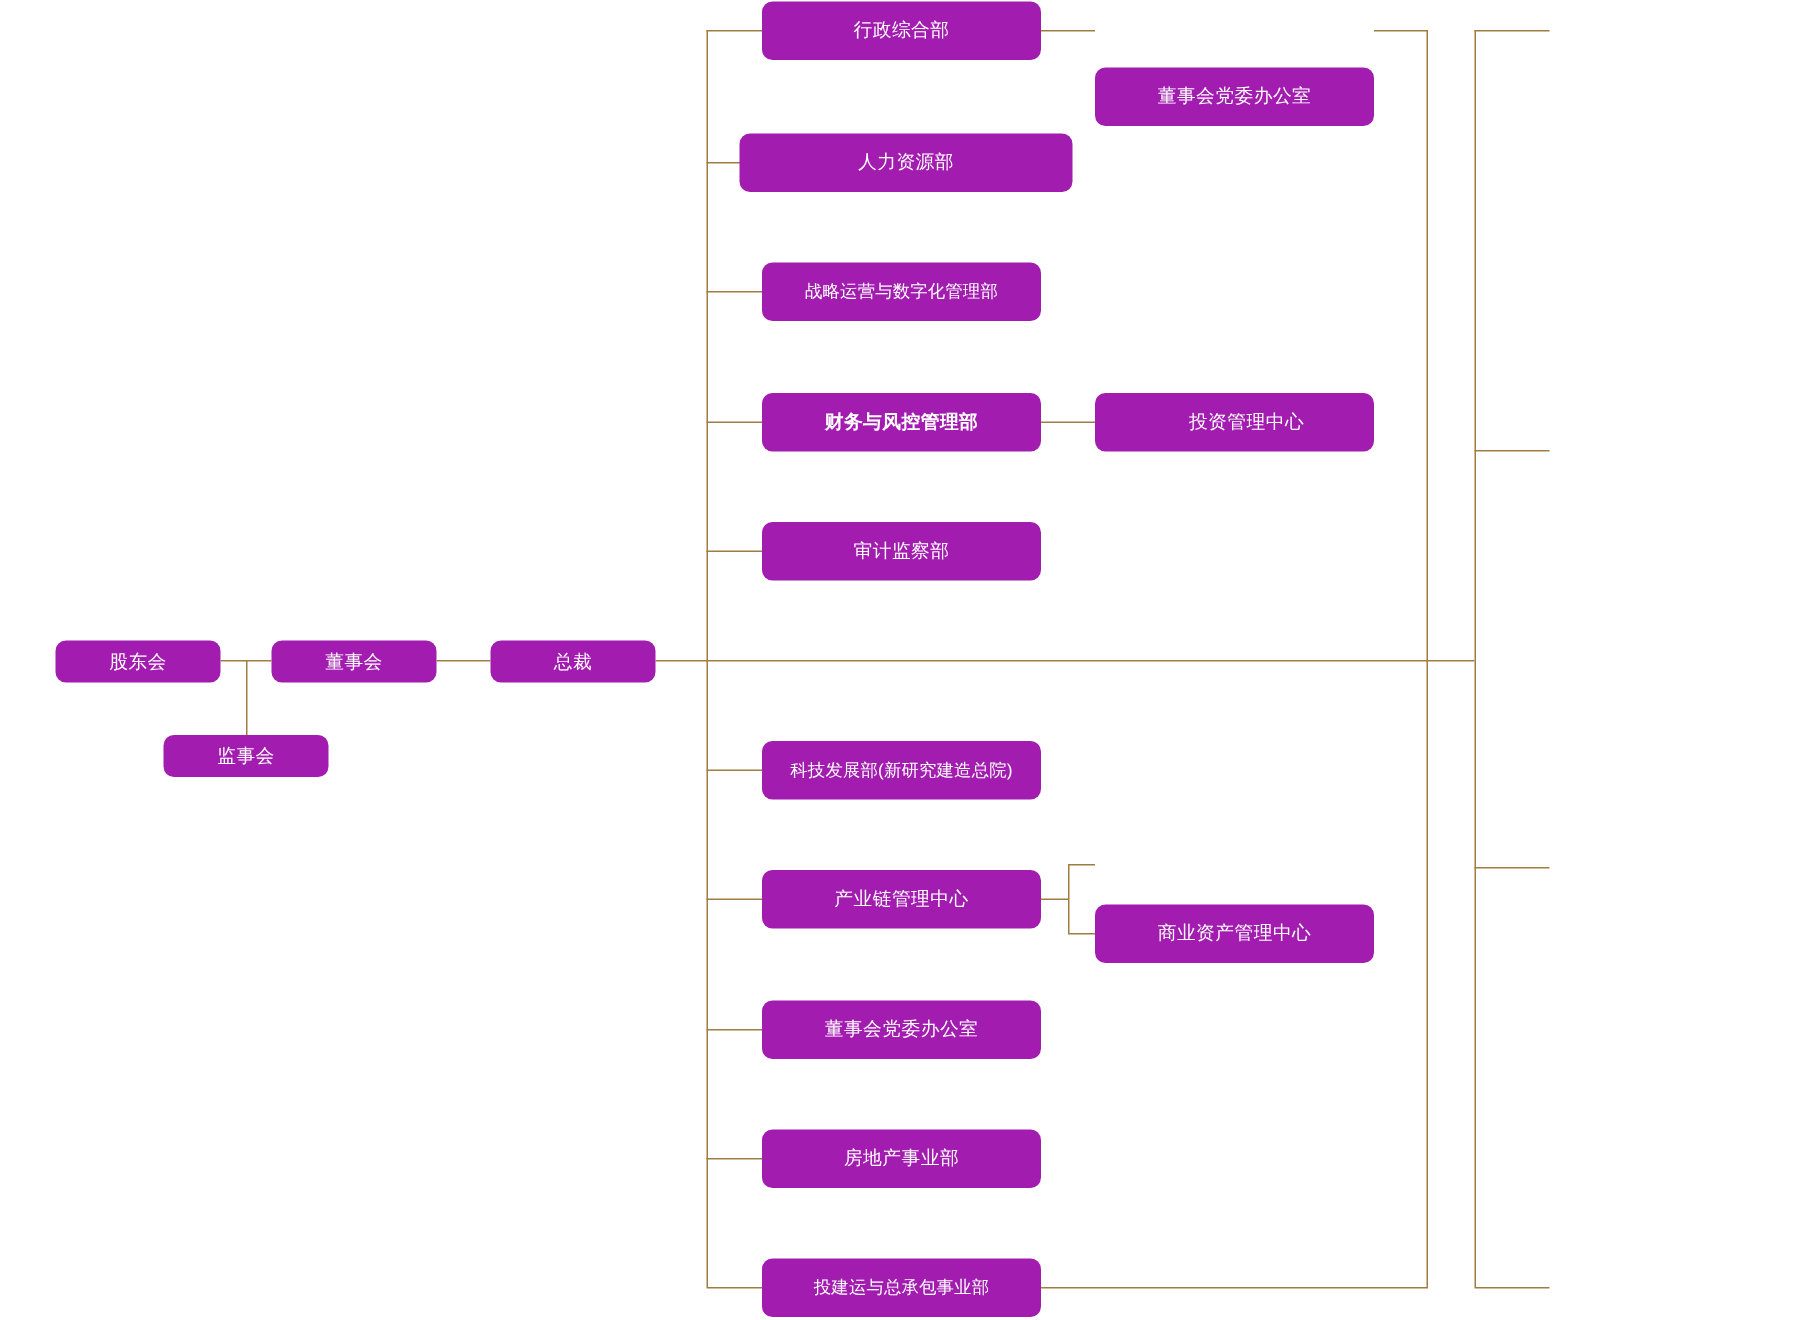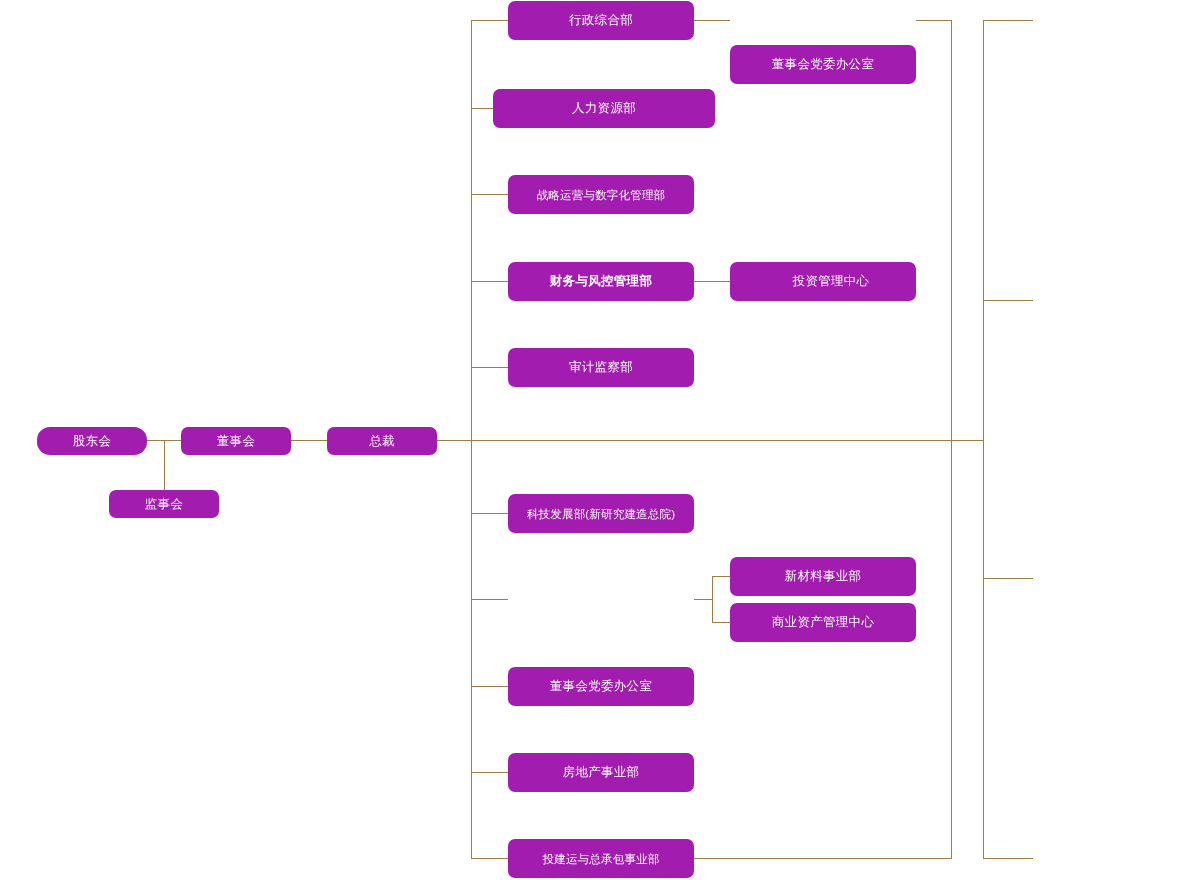--- a/index.html
+++ b/index.html
@@ -43,21 +43,21 @@
     background: #a07d42;
   }
   .line.h { height: 1px; }
   .line.v { width: 1px; }
 </style>
 </head>
 <body>
 
 <div id="chart">
 
-  <div class="node" style="left:37px; top:427px; width:110px; height:28px;border-radius:13px;">股东会</div>
+  <div class="node" style="left:37px; top:427px; width:110px; height:28px;">股东会</div>
 
   <div class="node" style="left:181px; top:427px; width:110px; height:28px;">董事会</div>
 
   <div class="node" style="left:327px; top:427px; width:110px; height:28px;">总裁</div>
 
   <div class="node" style="left:109px; top:490px; width:110px; height:28px;">监事会</div>
 
   <div class="line h" style="left:147px; top:440px; width:34px;"></div>
   <div class="line h" style="left:291px; top:440px; width:36px;"></div>
   <div class="line v" style="left:164px; top:440px; height:50px;"></div>
@@ -83,26 +83,26 @@
   <div class="line h" style="left:694px; top:281px; width:36px;"></div>
   <div class="node" style="left:730px; top:262px; width:186px; height:39px;padding-left:16px;">投资管理中心</div>
 
   <div class="line h" style="left:471px; top:367px; width:37px;"></div>
   <div class="node" style="left:508px; top:348px; width:186px; height:39px;text-align:right;">审计监察部</div>
 
   <div class="line h" style="left:471px; top:513px; width:37px;"></div>
   <div class="node tight" style="left:508px; top:494px; width:186px; height:39px;">科技发展部(新研究建造总院)</div>
 
   <div class="line h" style="left:471px; top:599px; width:37px;"></div>
+  <div class="node" style="left:508px; top:580px; width:186px; height:39px;">产业链管理中心</div>
 
   <div class="line h" style="left:694px; top:599px; width:18px;"></div>
   <div class="line v" style="left:712px; top:576px; height:46px;"></div>
   <div class="line h" style="left:712px; top:576px; width:18px;"></div>
   <div class="line h" style="left:712px; top:622px; width:18px;"></div>
-  <div class="node" style="left:730px; top:557px; width:186px; height:39px;">新材料事业部</div>
   <div class="node" style="left:730px; top:603px; width:186px; height:39px;">商业资产管理中心</div>
 
   <div class="line h" style="left:471px; top:686px; width:37px;"></div>
   <div class="node" style="left:508px; top:667px; width:186px; height:39px;">董事会党委办公室</div>
 
   <div class="line h" style="left:471px; top:772px; width:37px;"></div>
   <div class="node" style="left:508px; top:753px; width:186px; height:39px;">房地产事业部</div>
 
   <div class="line h" style="left:471px; top:858px; width:37px;"></div>
   <div class="node tight" style="left:508px; top:839px; width:186px; height:39px;">投建运与总承包事业部</div>

